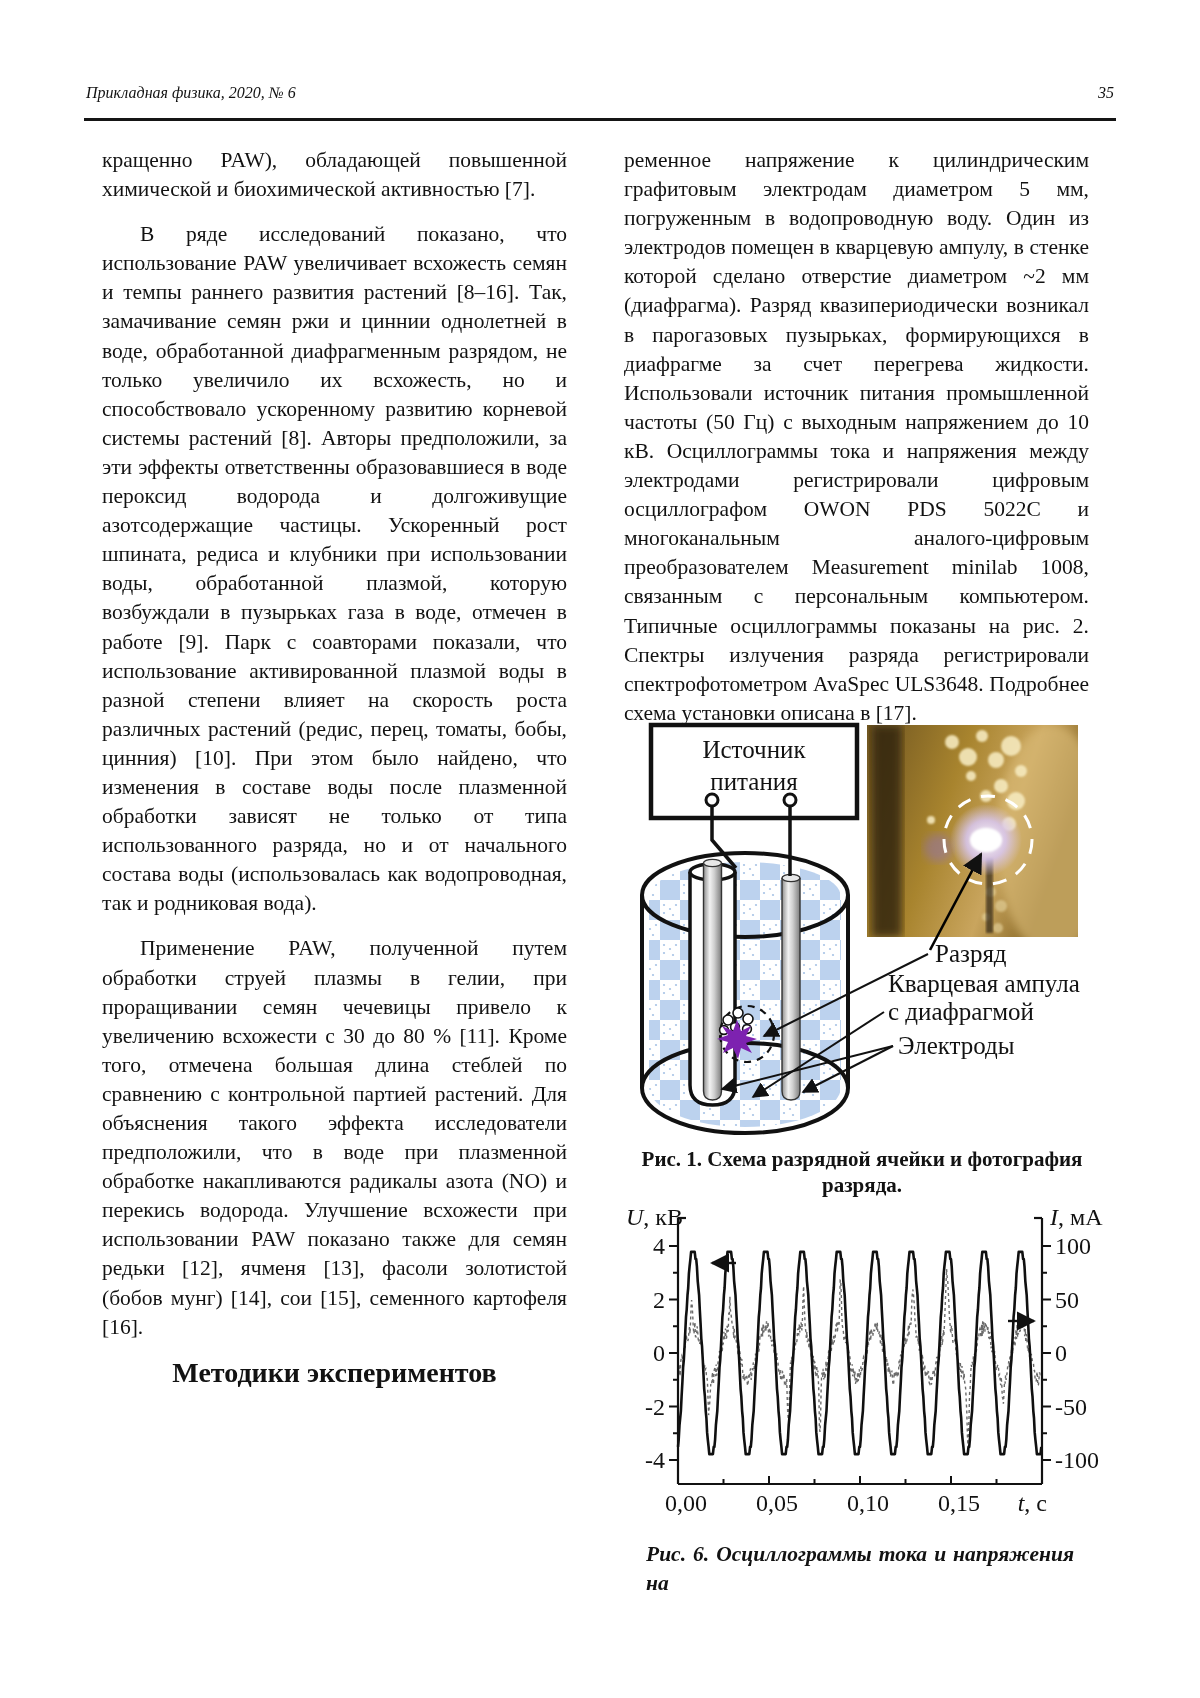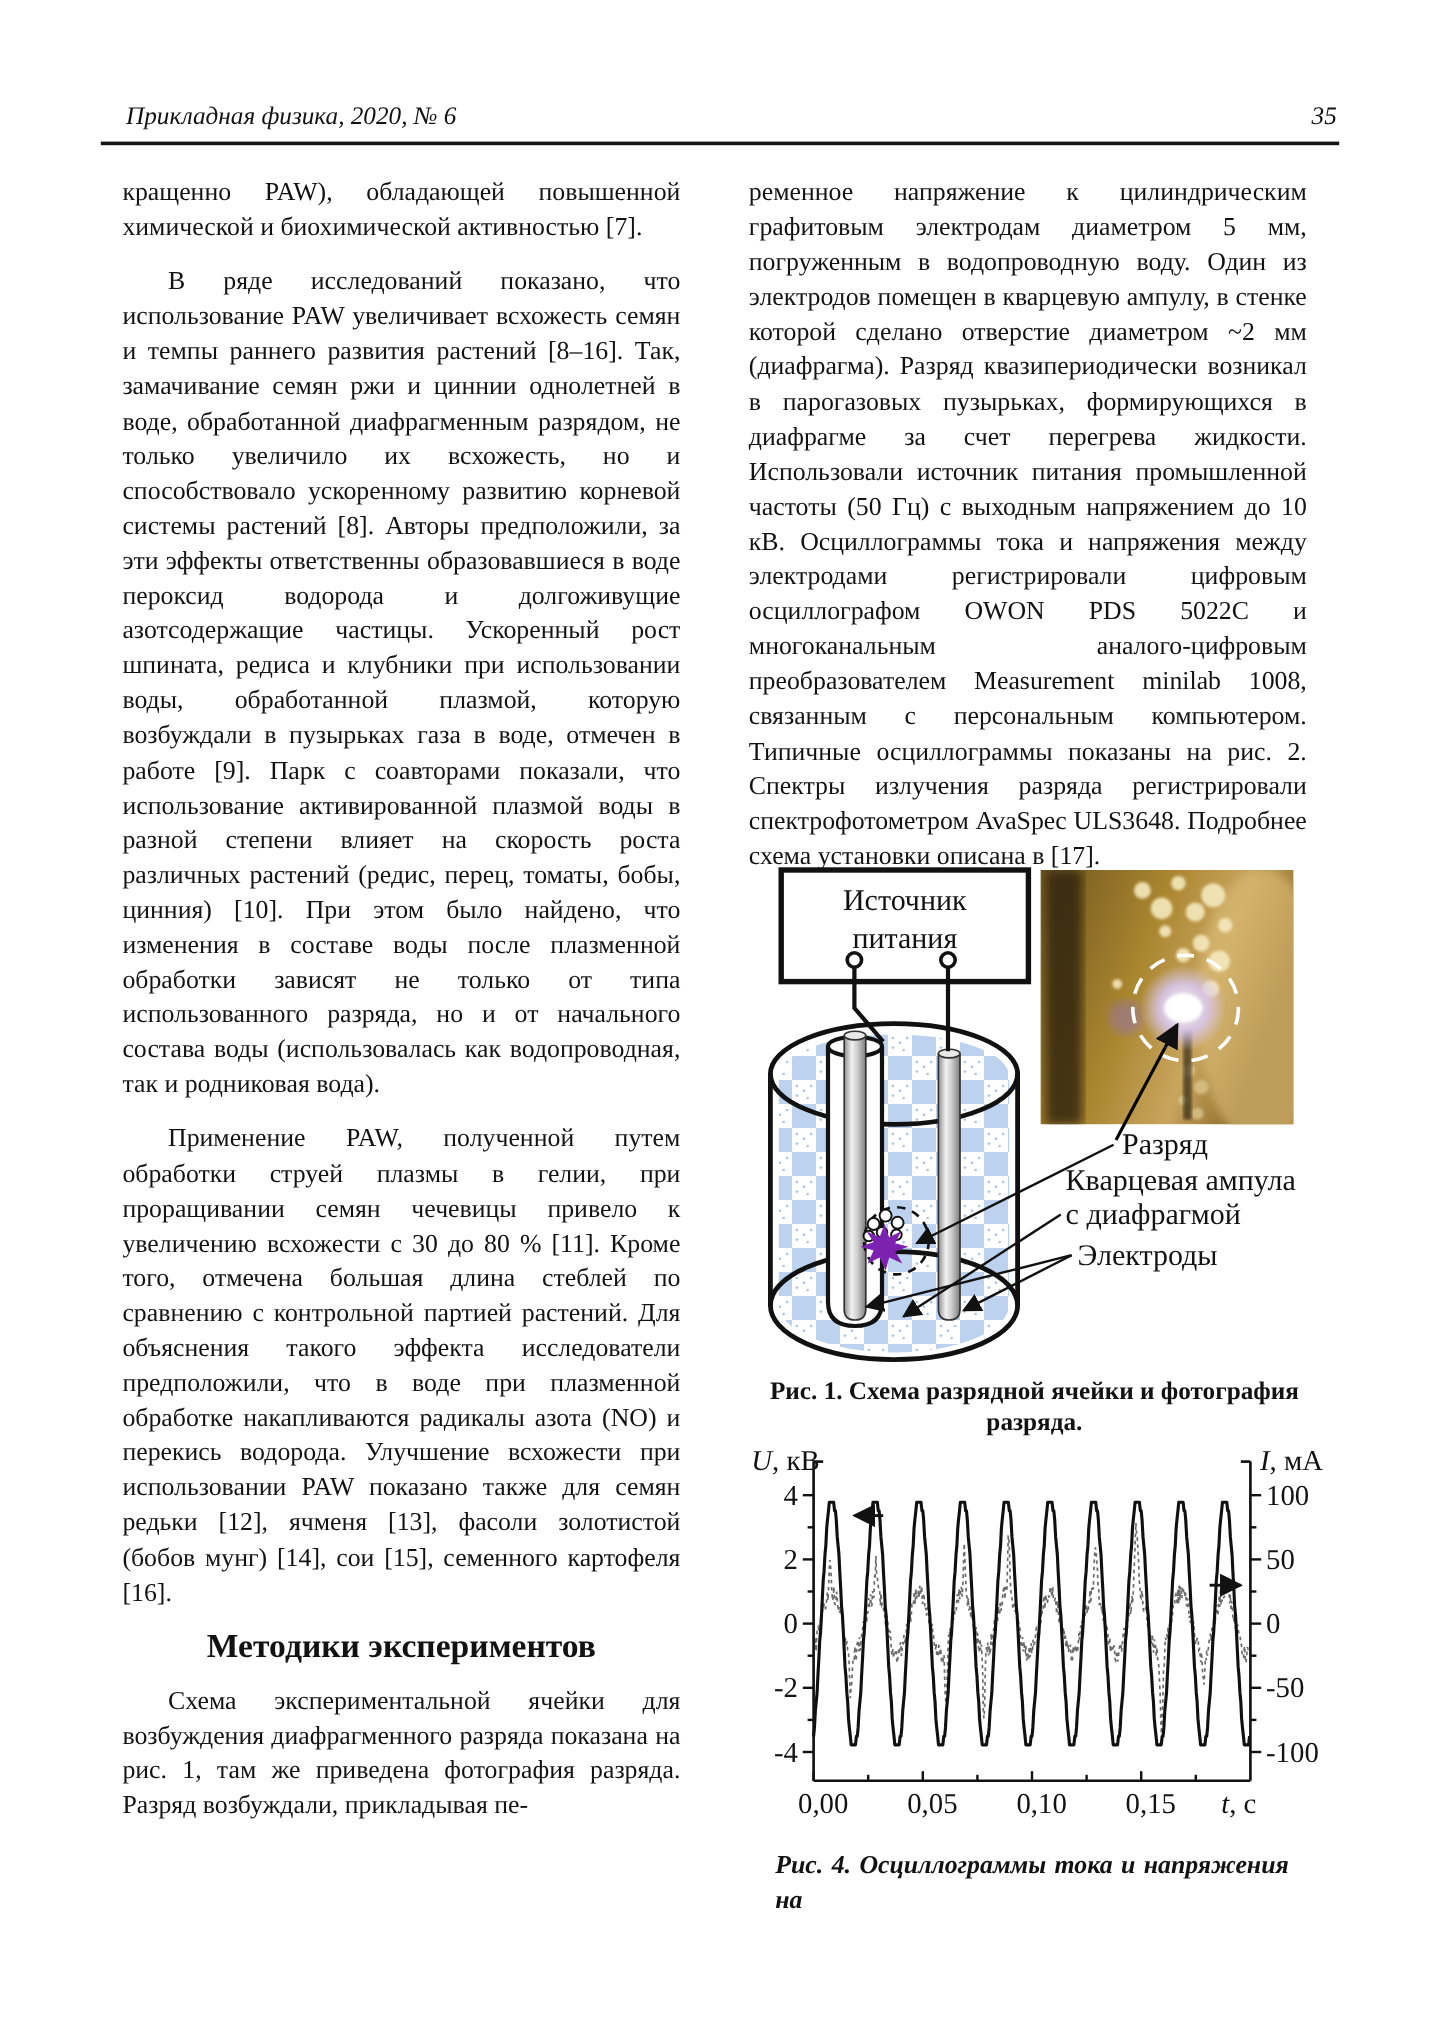--- a/index.html
+++ b/index.html
@@ -1,20 +1,20 @@
 <!DOCTYPE html>
 <html><head>
 <meta charset="utf-8">
 <style>
   html,body{margin:0;padding:0;}
   body{
     width:1200px;height:1698px;position:relative;background:#ffffff;
     font-family:"Liberation Serif", serif;color:#121212;overflow:hidden;
   }
-  .runhead{position:absolute;top:84px;font-style:italic;font-size:21px;white-space:nowrap;margin-left:19px;}
+  .runhead{position:absolute;top:84px;font-style:italic;font-size:16px;white-space:nowrap;}
   #journal-name{left:86px;}
   #page-num{right:86px;}
   #head-rule{position:absolute;left:84px;top:118px;width:1032px;height:2.5px;background:#151515;}
   .col{position:absolute;width:497px;text-align:justify;font-size:21.5px;line-height:29.1px;}
   #col-left{left:86px;top:130px;}
   #col-right{left:608px;top:130px;}
   .col p{margin:16px;padding:0;}
   .ind{text-indent:38px;}
   .section-head{font-weight:bold;font-size:28px;text-align:center;text-indent:0;margin:36px 0 15px 0;}
   .figwrap{position:absolute;}
@@ -31,21 +31,20 @@
 
 <div class="runhead" id="journal-name">Прикладная физика, 2020, № 6</div>
 <div class="runhead" id="page-num">35</div>
 <div id="head-rule"></div>
 
 <div class="col" id="col-left">
   <p>кращенно PAW), обладающей повышенной химической и биохимической активностью [7].</p>
   <p class="ind">В ряде исследований показано, что использование PAW увеличивает всхожесть семян и темпы раннего развития растений [8–16]. Так, замачивание семян ржи и циннии однолетней в воде, обработанной диафрагменным разрядом, не только увеличило их всхожесть, но и способствовало ускоренному развитию корневой системы растений [8]. Авторы предположили, за эти эффекты ответственны образовавшиеся в воде пероксид водорода и долгоживущие азотсодержащие частицы. Ускоренный рост шпината, редиса и клубники при использовании воды, обработанной плазмой, которую возбуждали в пузырьках газа в воде, отмечен в работе [9]. Парк с соавторами показали, что использование активированной плазмой воды в разной степени влияет на скорость роста различных растений (редис, перец, томаты, бобы, цинния) [10]. При этом было найдено, что изменения в составе воды после плазменной обработки зависят не только от типа использованного разряда, но и от начального состава воды (использовалась как водопроводная, так и родниковая вода).</p>
   <p class="ind">Применение PAW, полученной путем обработки струей плазмы в гелии, при проращивании семян чечевицы привело к увеличению всхожести с 30 до 80 % [11]. Кроме того, отмечена большая длина стеблей по сравнению с контрольной партией растений. Для объяснения такого эффекта исследователи предположили, что в воде при плазменной обработке накапливаются радикалы азота (NO) и перекись водорода. Улучшение всхожести при использовании PAW показано также для семян редьки [12], ячменя [13], фасоли золотистой (бобов мунг) [14], сои [15], семенного картофеля [16].</p>
   <p class="section-head">Методики экспериментов</p>
-  <p class="ind">Схема экспериментальной ячейки для возбуждения диафрагменного разряда показана на рис. 1, там же приведена фотография разряда. Разряд возбуждали, прикладывая пе-</p>
 </div>
 
 <div class="col" id="col-right">
   <p>ременное напряжение к цилиндрическим графитовым электродам диаметром 5 мм, погруженным в водопроводную воду. Один из электродов помещен в кварцевую ампулу, в стенке которой сделано отверстие диаметром ~2 мм (диафрагма). Разряд квазипериодически возникал в парогазовых пузырьках, формирующихся в диафрагме за счет перегрева жидкости. Использовали источник питания промышленной частоты (50 Гц) с выходным напряжением до 10 кВ. Осциллограммы тока и напряжения между электродами регистрировали цифровым осциллографом OWON PDS 5022C и многоканальным аналого-цифровым преобразователем Measurement minilab 1008, связанным с персональным компьютером. Типичные осциллограммы показаны на рис. 2. Спектры излучения разряда регистрировали спектрофотометром AvaSpec ULS3648. Подробнее схема установки описана в [17].</p>
 </div>
 
 <svg class="figwrap" style="left:600px;top:700px;" width="520" height="480" viewBox="0 0 520 480">
   <defs>
     <marker id="arr1" viewBox="0 0 10 10" refX="9" refY="5" markerWidth="8" markerHeight="8" orient="auto">
       <path d="M0,0 L10,5 L0,10 z" fill="#111"></path>
@@ -253,14 +252,14 @@
       <line x1="123.5" y1="289" x2="123.5" y2="284" stroke="#111" stroke-width="2"></line>
       <line x1="214.50000000000003" y1="289" x2="214.50000000000003" y2="284" stroke="#111" stroke-width="2"></line>
       <line x1="305.5" y1="289" x2="305.5" y2="284" stroke="#111" stroke-width="2"></line>
       <line x1="396.49999999999994" y1="289" x2="396.49999999999994" y2="284" stroke="#111" stroke-width="2"></line>
     </g>
   <line x1="136" y1="68" x2="112" y2="68" stroke="#111" stroke-width="2.4" marker-end="url(#arr2)"></line>
   <line x1="408" y1="126" x2="434" y2="126" stroke="#111" stroke-width="2.4" marker-end="url(#arr2)"></line>
 </svg>
 
 <div class="figwrap" id="fig2-caption">
-  <span class="cap-l1">Рис. 4. Осциллограммы тока и напряжения на</span>
+  <span class="cap-l1">Рис. 6. Осциллограммы тока и напряжения на</span>
 </div>
 
 </body></html>

